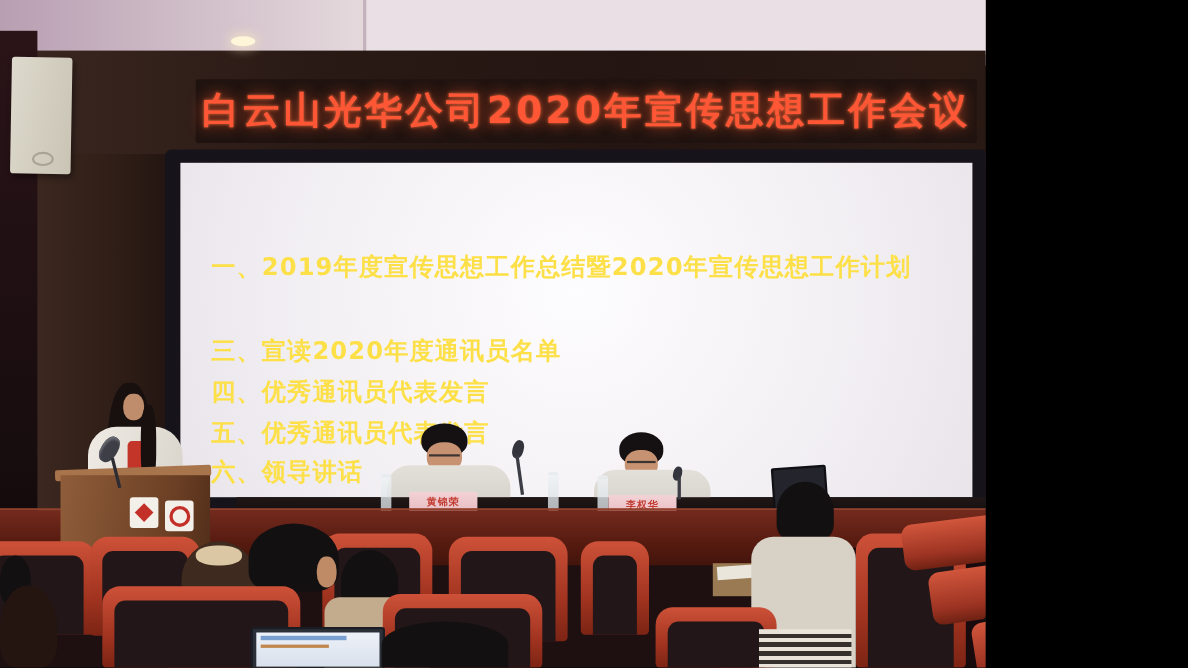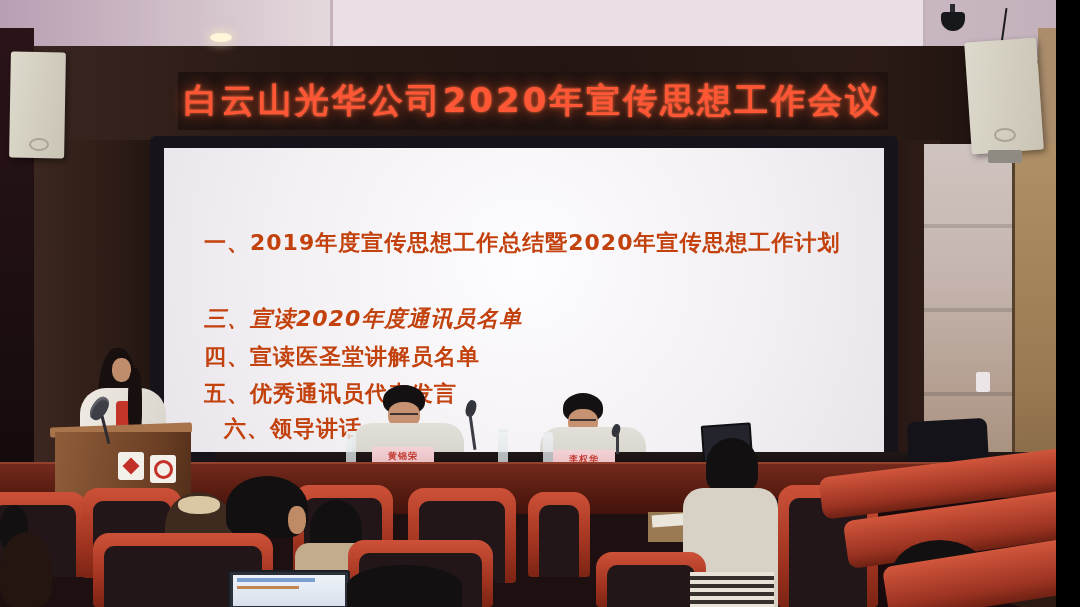--- a/index.html
+++ b/index.html
@@ -1,16 +1,16 @@
 <!DOCTYPE html>
 <html><head>
 <meta charset="utf-8">
 <style>
   html,body{margin:0;padding:0;background:#000;}
-  #photo{position:relative;width:1056px;height:607px;overflow:hidden;
+  #photo{position:relative;width:896px;height:607px;overflow:hidden;
          font-family:"DejaVu Sans","Liberation Sans",sans-serif;background:#1a0e0f;}
   .abs{position:absolute;}
 
   
   .ceiling{left:0;top:0;width:1080px;height:60px;z-index:1;
     background:linear-gradient(90deg,#b89fb2 0%,#e4d8dc 30%,#ddd1d7 55%,#cbbac3 80%,#c2afbb 100%);}
   .ceiling-recess{left:330px;top:0;width:590px;height:48px;z-index:2;background:#eadfe4;
     border-bottom:2px solid #b3a2ab;border-left:3px solid #c4b3bc;border-right:3px solid #c4b3bc;}
   .ceiling-shadow{left:0;top:48px;width:1080px;height:14px;z-index:2;
     background:linear-gradient(#00000000,#2b1b1877);}
@@ -52,22 +52,22 @@
     display:flex;align-items:center;justify-content:center;border-radius:2px;}
   .banner-text{font-size:34px;font-weight:bold;letter-spacing:3px;color:#ff5636;
     text-shadow:0 0 14px rgba(255,90,45,.8),0 0 3px rgba(255,120,70,.9);white-space:nowrap;}
 
   
   .screen-frame{left:150px;top:136px;width:748px;height:326px;z-index:5;background:#17131a;border-radius:6px;}
   .screen-white{left:164px;top:148px;width:720px;height:304px;z-index:5;
     background:radial-gradient(circle at 50% 38%,#fdfcfe 0%,#f3f0f4 60%,#e8e4ea 100%);}
   .screen-title{left:164px;top:168px;width:720px;z-index:6;text-align:center;
     font-size:42px;font-weight:bold;letter-spacing:8px;color:#e26a86;}
-  .agenda-item{left:204px;z-index:6;font-size:22px;font-weight:bold;letter-spacing:1px;
-    color:#c2410c;white-space:nowrap;}
+  .agenda-item{left:192px;z-index:6;font-size:22px;font-weight:bold;letter-spacing:1px;
+    color:#fde047;white-space:nowrap;}
 
   
   .hair{background:#151011;border-radius:50% 50% 42% 42%;z-index:6;}
   .face{background:#c79272;border-radius:45%;z-index:6;}
   .body-shirt{background:linear-gradient(#e3e0da,#d4d1c9);border-radius:20px 20px 0 0;z-index:6;}
   .glasses{height:0;border-top:2px solid #3b3430;z-index:7;}
   .table-surface{left:215px;top:452px;width:865px;height:16px;z-index:7;
     background:linear-gradient(#201817,#120d0d);}
   .mic-head{background:#34343c;border-radius:45%;z-index:8;}
   .mic-stem{background:#3c3c44;z-index:8;}
@@ -162,24 +162,24 @@
   <div class="abs spk-logo" style="left:994px;top:128px;width:18px;height:10px;"></div>
   <div class="abs spk-bracket"></div>
 
   <div class="abs banner">
     <span class="banner-text">白云山光华公司2020年宣传思想工作会议</span>
   </div>
 
   <div class="abs screen-frame"></div>
   <div class="abs screen-white"></div>
   <div class="abs agenda-item" style="top:228px;">一、2019年度宣传思想工作总结暨2020年宣传思想工作计划</div>
-  <div class="abs agenda-item" style="top:304px;font-style:italic;">三、宣读2020年度通讯员名单</div>
-  <div class="abs agenda-item" style="top:342px;">四、宣读医圣堂讲解员名单</div>
+  <div class="abs agenda-item" style="top:304px;">三、宣读2020年度通讯员名单</div>
+  <div class="abs agenda-item" style="top:342px;">四、优秀通讯员代表发言</div>
   <div class="abs agenda-item" style="top:379px;">五、优秀通讯员代表发言</div>
-  <div class="abs agenda-item" style="top:414px;margin-left:20px;">六、领导讲话</div>
+  <div class="abs agenda-item" style="top:414px;">六、领导讲话</div>
 
   <div class="abs hair" style="left:383px;top:385px;width:42px;height:30px;"></div>
   <div class="abs face" style="left:388px;top:402px;width:32px;height:27px;"></div>
   <div class="abs glasses" style="left:390px;top:413px;width:28px;"></div>
   <div class="abs body-shirt" style="left:352px;top:423px;width:112px;height:40px;"></div>
   <div class="abs hair" style="left:563px;top:393px;width:40px;height:30px;"></div>
   <div class="abs face" style="left:568px;top:409px;width:30px;height:26px;"></div>
   <div class="abs glasses" style="left:570px;top:419px;width:26px;"></div>
   <div class="abs body-shirt" style="left:540px;top:427px;width:106px;height:40px;"></div>
 

